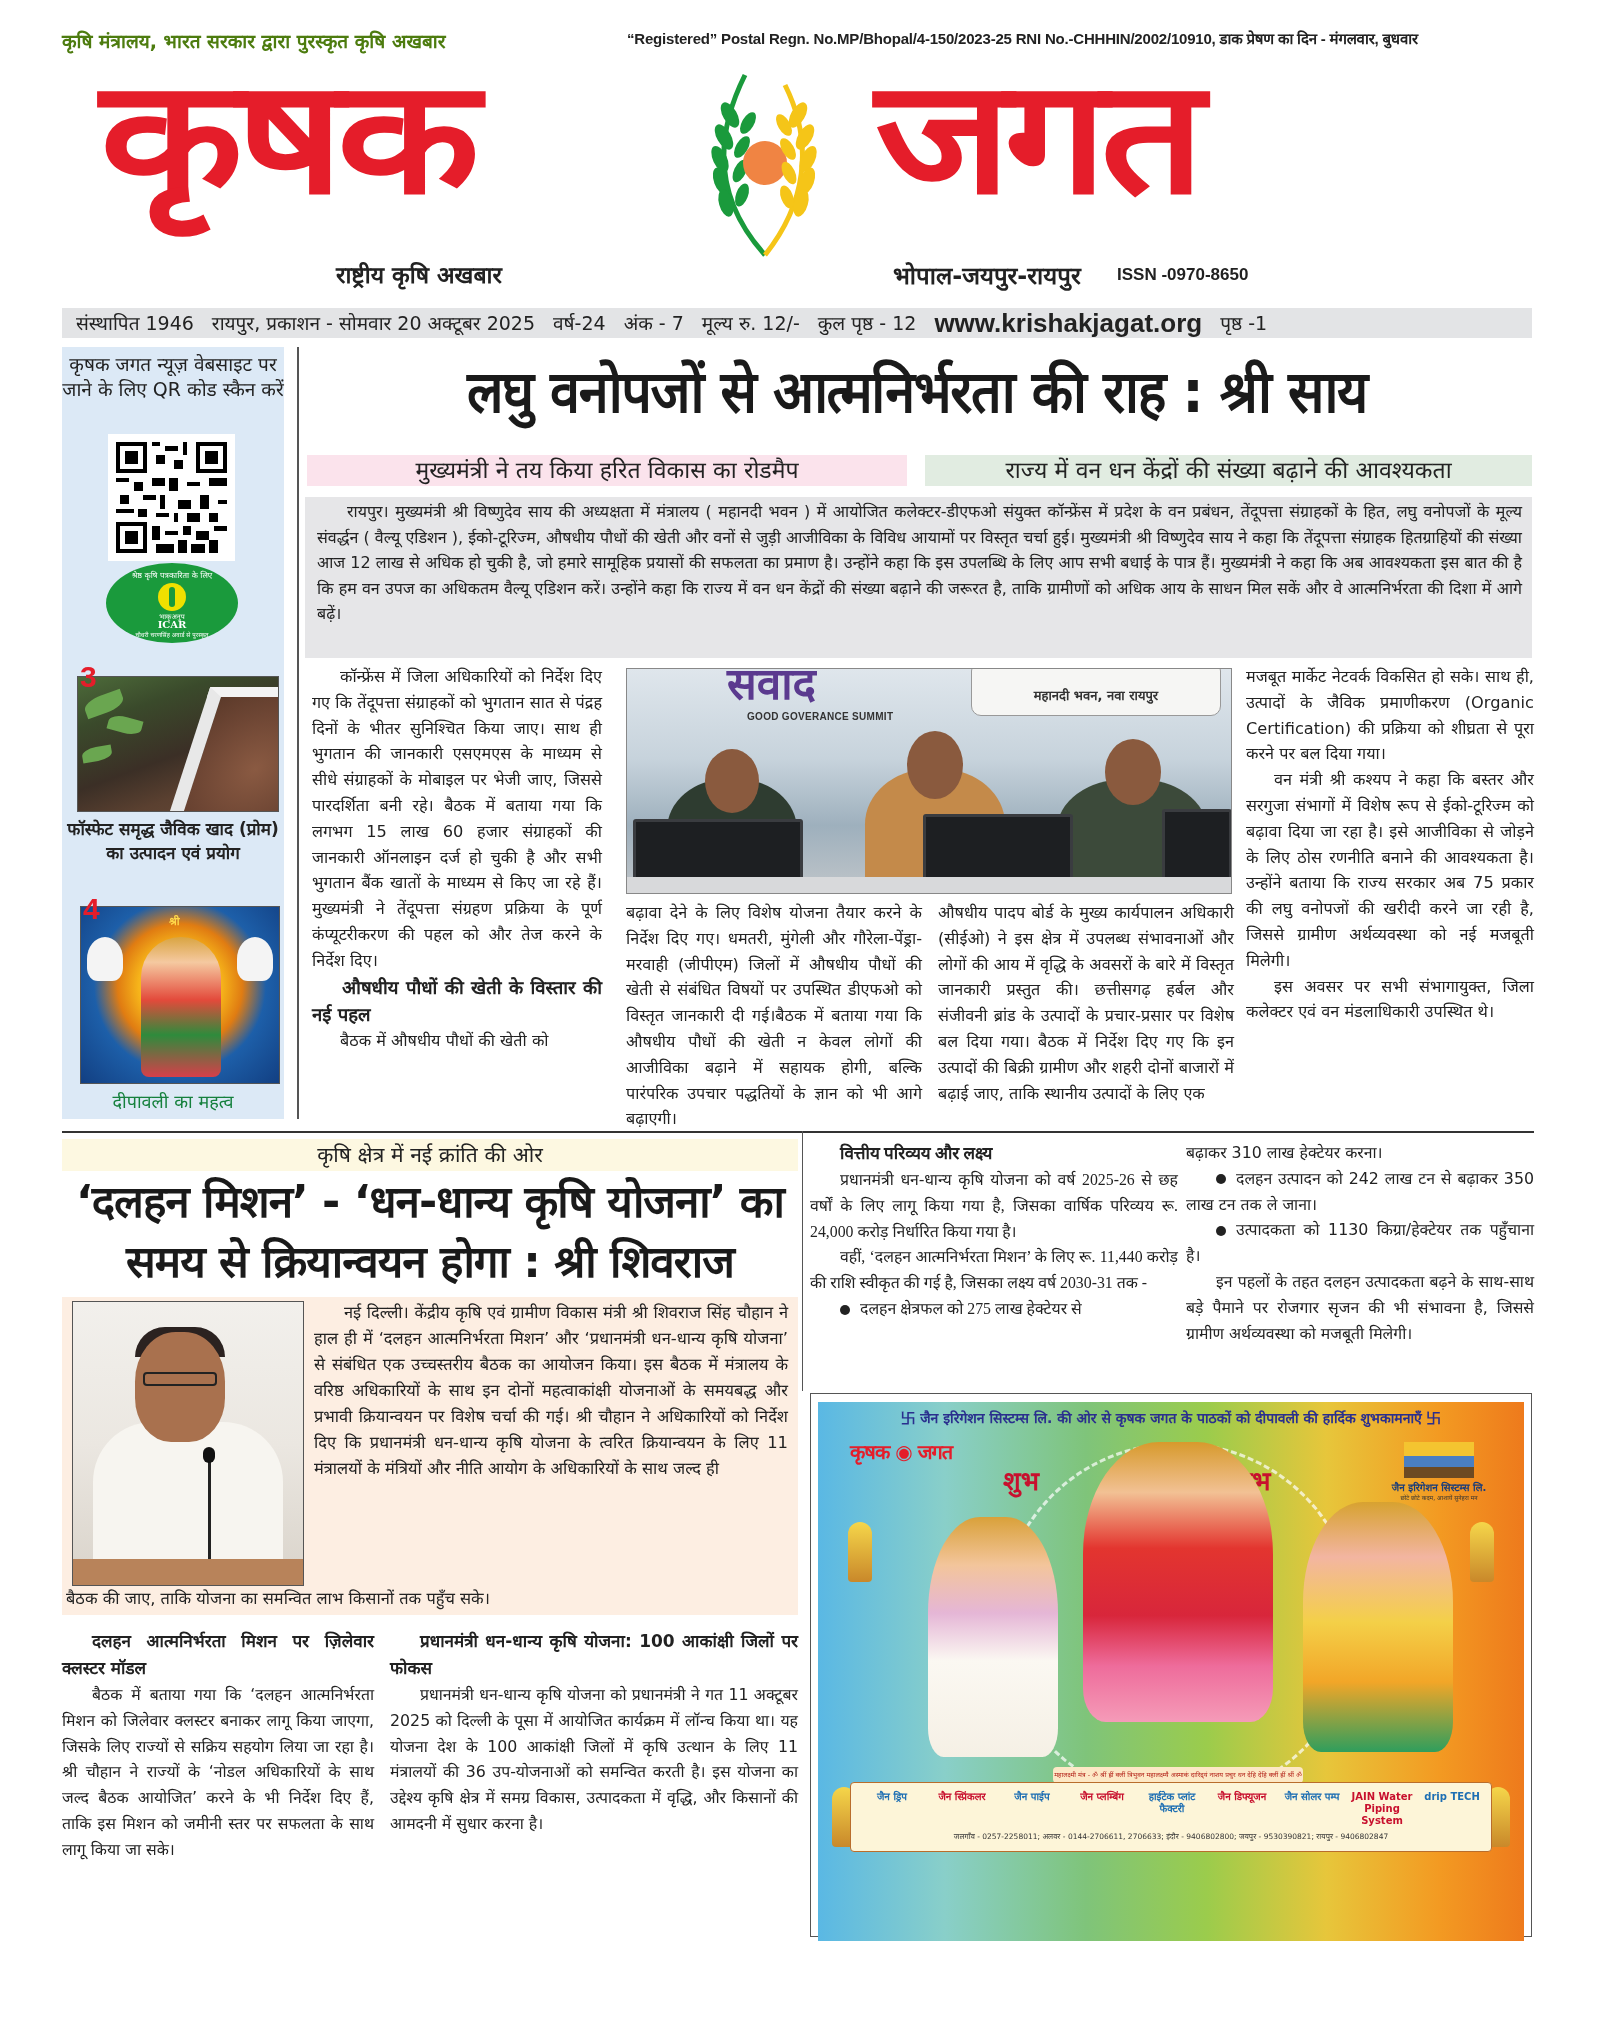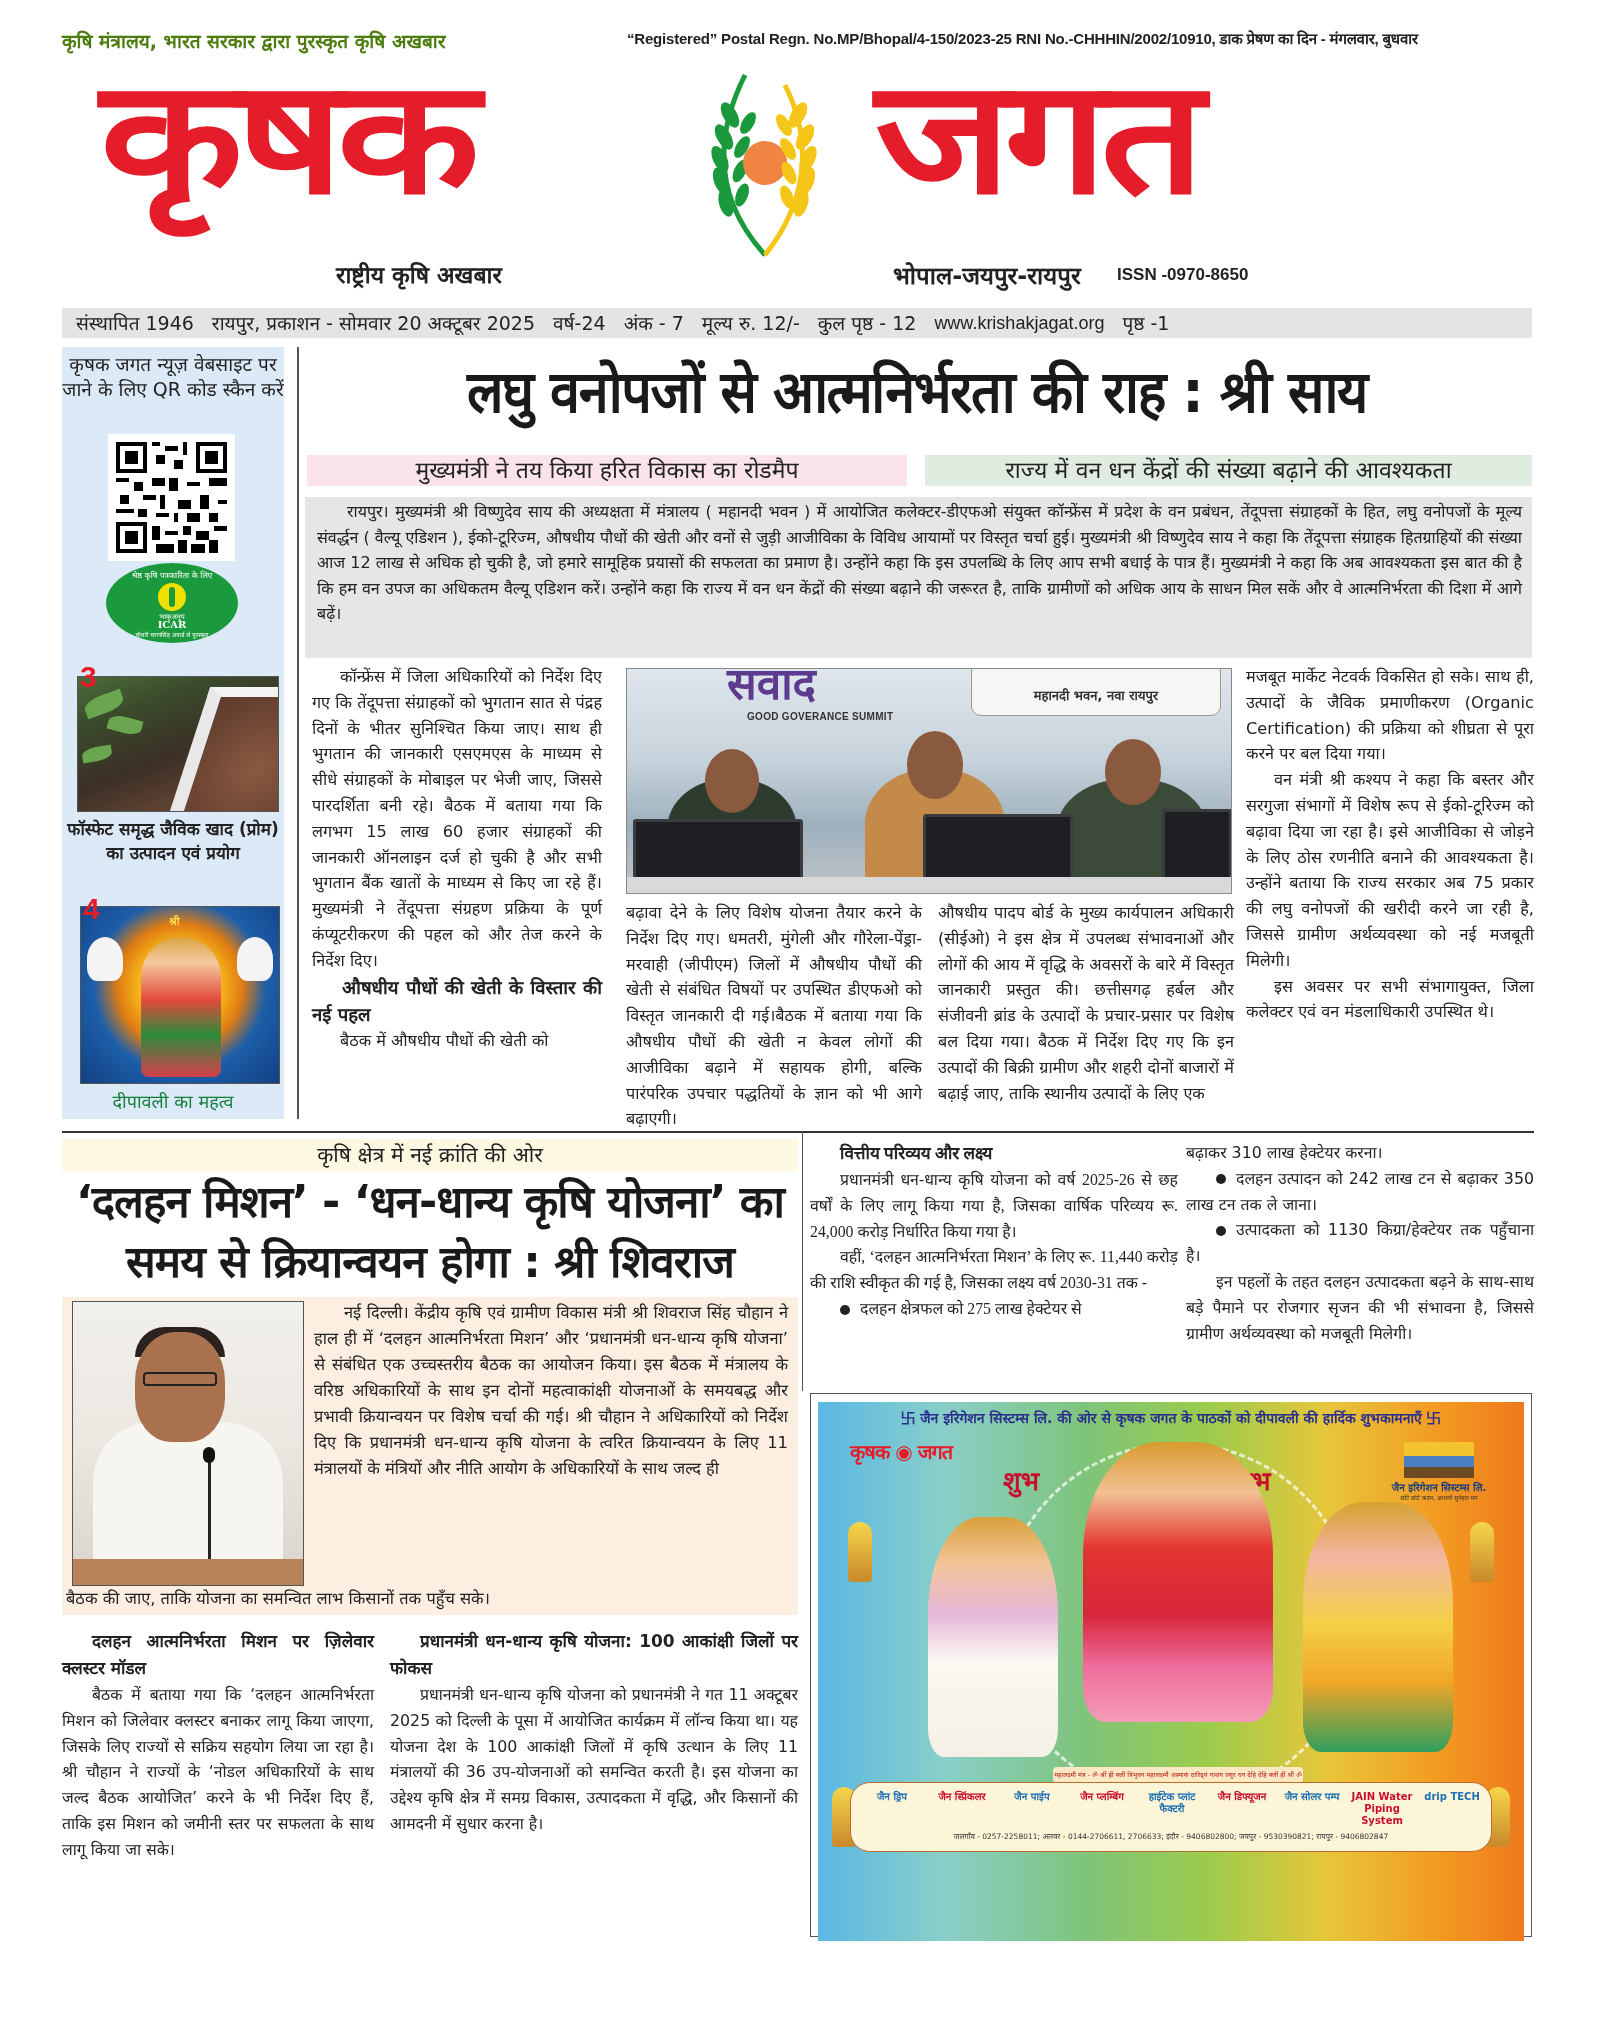--- a/index.html
+++ b/index.html
@@ -13,21 +13,21 @@
   .top-reg { left: 627px; top: 28px; font-size: 15px; font-weight: bold; color: #222; font-family: "Liberation Sans", sans-serif; letter-spacing: -0.2px; }
   .logo-left { left: 100px; top: 58px; font-size: 158px; font-weight: bold; color: #e51d2a; font-family: "DejaVu Sans", sans-serif; line-height: 1; letter-spacing: -6px; transform: scaleX(1.18); transform-origin: left top; }
   .logo-right { left: 875px; top: 58px; font-size: 158px; font-weight: bold; color: #e51d2a; font-family: "DejaVu Sans", sans-serif; line-height: 1; letter-spacing: -6px; transform: scaleX(1.16); transform-origin: left top; }
   .logo-emblem { left: 690px; top: 55px; width: 150px; height: 215px; }
   .sub-left { left: 336px; top: 258px; font-size: 23px; font-weight: bold; color: #222; }
   .sub-right { left: 893px; top: 258px; font-size: 24px; font-weight: bold; color: #222; }
   .issn { left: 1117px; top: 265px; font-size: 17px; font-weight: bold; color: #222; font-family: "Liberation Sans", sans-serif; }
 
   .dateline { left: 62px; top: 308px; width: 1470px; height: 30px; background: #e3e4e6; display: flex; align-items: center; gap: 18px; padding-left: 14px; font-size: 19px; color: #222; white-space: nowrap; }
   .dateline span { font-family: "DejaVu Sans", sans-serif; }
-  .dateline .web { font-family: "Liberation Sans", sans-serif; font-weight: normal; font-size: 18px; }
+  .dateline .web { font-family: "Liberation Sans", sans-serif; font-weight: bold; font-size: 26px; }
 
   
   .sidebar { left: 62px; top: 347px; width: 222px; height: 772px; background: #dce9f6; }
   .qr-text { left: 62px; top: 352px; width: 222px; text-align: center; font-size: 19px; line-height: 25px; color: #222; }
   .qr-box { left: 108px; top: 434px; width: 127px; height: 127px; background: #fff; padding: 8px; }
   .qr-box svg { width: 100%; height: 100%; }
   .icar-badge { left: 106px; top: 563px; width: 132px; height: 80px; border-radius: 50%; background: #1a9a3c; color: #fff; text-align: center; }
   .icar-badge .top { position: absolute; top: 6px; left: 0; width: 100%; font-size: 8px; }
   .icar-badge .sym { position: absolute; top: 20px; left: 52px; width: 28px; height: 28px; border-radius: 50%; background: #f0e000; }
   .icar-badge .sym:after { content: ""; position: absolute; left: 11px; top: 4px; width: 6px; height: 20px; background: #1a9a3c; border-radius: 3px; }
@@ -106,21 +106,21 @@
   .ad-jain .tg { font-size: 6px; color: #333; }
   .ad-shubh { position: absolute; left: 185px; top: 60px; font-size: 26px; color: #c8102e; font-weight: bold; }
   .ad-labh { position: absolute; left: 410px; top: 60px; font-size: 26px; color: #c8102e; font-weight: bold; }
   .ad-mandala { position: absolute; left: 180px; top: 40px; width: 360px; height: 360px; border-radius: 50%; border: 3px dashed rgba(255,255,255,0.7); }
   .ad-deity { position: absolute; border-radius: 40% 40% 12% 12%; }
   .ad-d1 { left: 110px; top: 115px; width: 130px; height: 240px; background: linear-gradient(180deg, #d9a13a 0%, #f3c59b 20%, #e5b6d6 40%, #fbf8f2 60%, #f5f0e5 100%); }
   .ad-d2 { left: 265px; top: 40px; width: 190px; height: 280px; background: linear-gradient(180deg, #d79a2c 0%, #f2c194 18%, #e3352f 38%, #d8263b 62%, #ee6c9b 80%, #f59bb8 100%); }
   .ad-d3 { left: 485px; top: 100px; width: 150px; height: 250px; background: linear-gradient(180deg, #d7a230 0%, #f3b5a1 22%, #f4d048 48%, #f2a628 72%, #2f9e5d 100%); }
   .ad-lamp { position: absolute; width: 24px; height: 60px; background: linear-gradient(180deg, #f5d64a 0%, #c9882a 100%); border-radius: 12px 12px 4px 4px; }
   .ad-mantra { position: absolute; left: 235px; top: 365px; width: 250px; height: 16px; background: #fde8c6; font-size: 6.5px; color: #b4241a; text-align: center; line-height: 16px; border-radius: 4px; }
-  .ad-strip { position: absolute; left: 32px; top: 380px; width: 642px; height: 70px; background: #fdf5d8; border: 1px solid #b96d2c; border-radius: 20px; }
+  .ad-strip { position: absolute; left: 32px; top: 380px; width: 642px; height: 70px; background: #fdf5d8; border: 1px solid #b96d2c; border-radius: 4px; }
   .ad-brands { position: absolute; left: 10px; top: 8px; width: 622px; display: flex; justify-content: space-between; }
   .ad-brand { font-size: 10px; font-weight: bold; color: #c8102e; text-align: center; line-height: 12px; width: 62px; }
   .ad-brand:nth-child(odd) { color: #1e6fb3; }
   .ad-contact { position: absolute; left: 0; top: 48px; width: 100%; text-align: center; font-size: 7.5px; color: #333; }
   .ad-caption { position: absolute; left: 14px; top: 468px; width: 694px; text-align: center; font-size: 19.5px; line-height: 28px; font-weight: bold; color: #222; }
 </style>
 </head>
 <body>
 
 <div class="abs top-tagline">कृषि मंत्रालय, भारत सरकार द्वारा पुरस्कृत कृषि अखबार</div>

